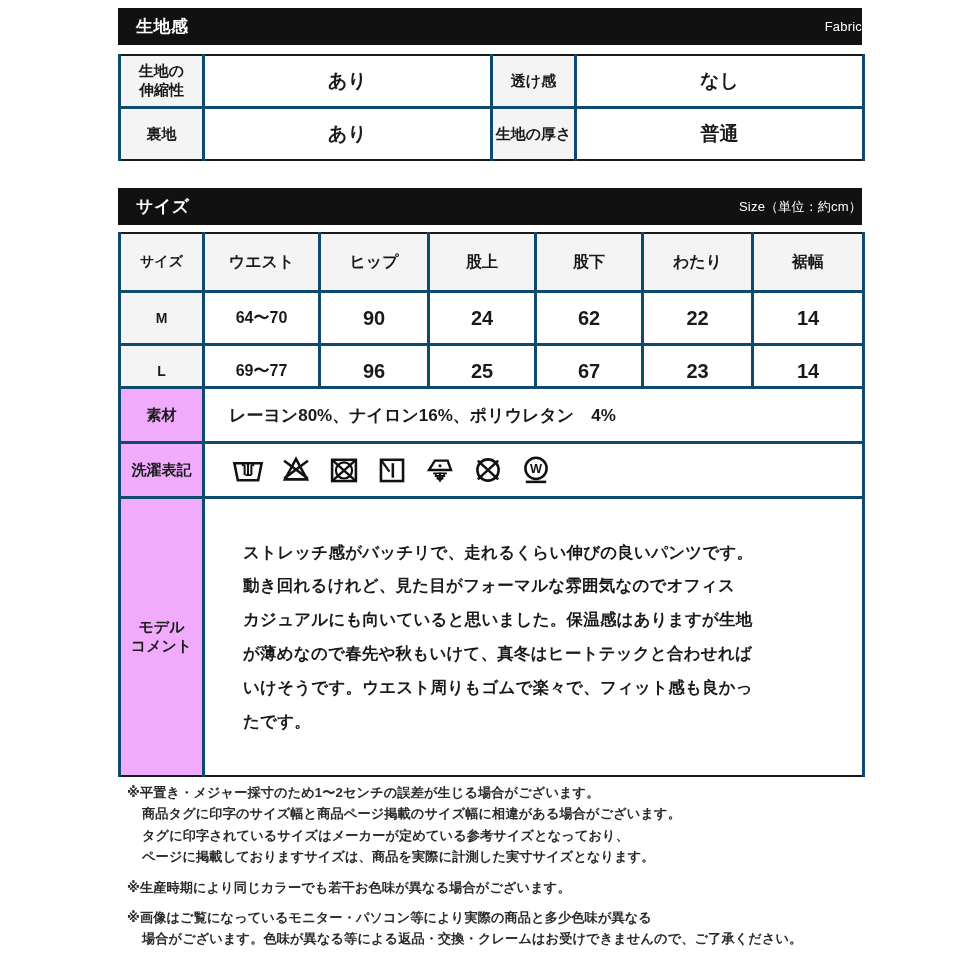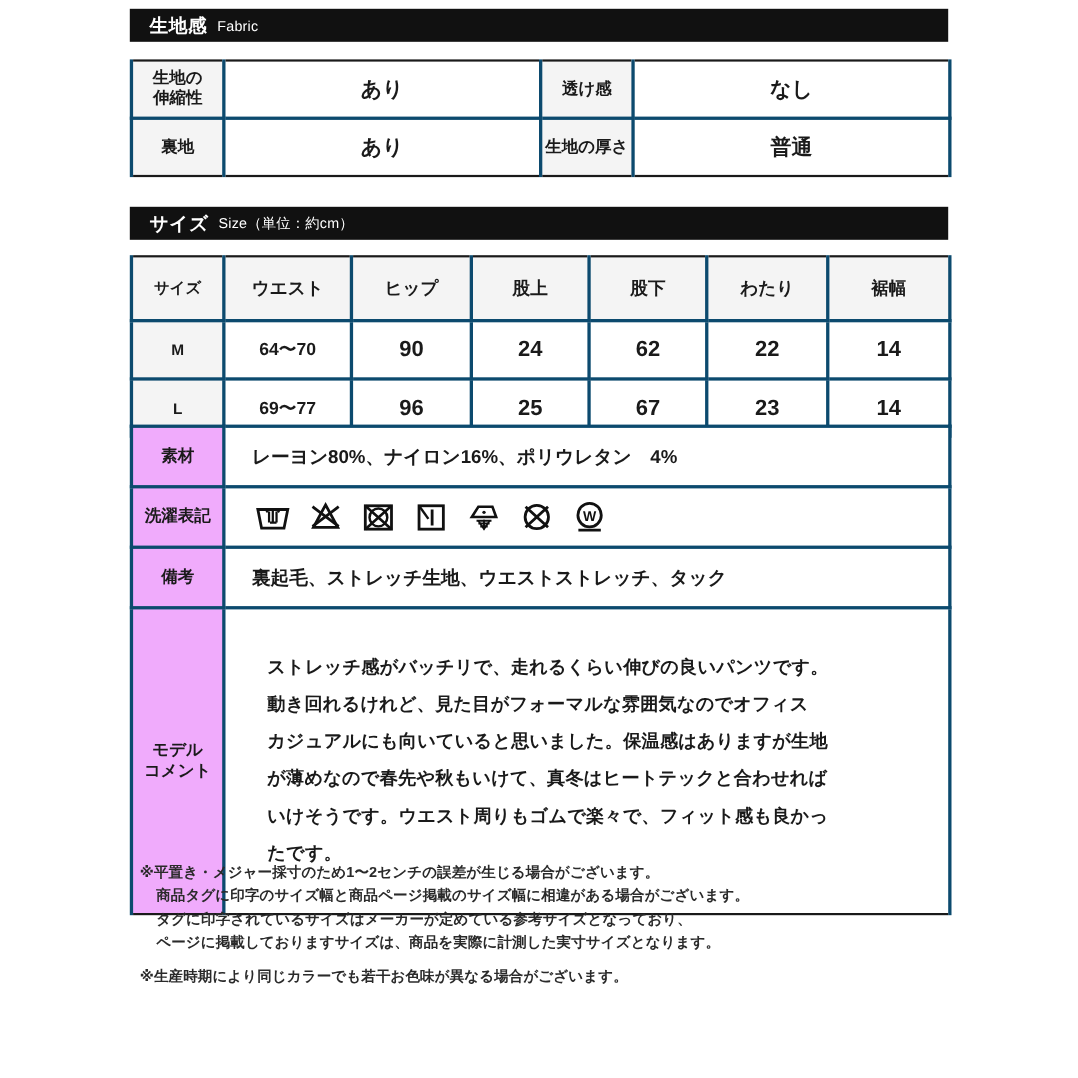--- a/index.html
+++ b/index.html
@@ -20,27 +20,28 @@
     width: 980px;
     height: 980px;
     box-sizing: border-box;
   }
 
   
   .section-bar {
     position: absolute;
     left: 118px;
     width: 744px;
-    height: 30px;
+    height: 37px;
     background: #111111;
     color: #ffffff;
     display: flex;
     align-items: center;
     padding-left: 18px;
     box-sizing: border-box;
+    justify-content: space-between;
   }
   .section-bar .jp {
     font-size: 17px;
     font-weight: bold;
     letter-spacing: 0.5px;
   }
   .section-bar .en {
     font-size: 13px;
     font-weight: normal;
     margin-left: 9px;
@@ -314,24 +315,20 @@
             <svg class="care-sym" viewBox="0 0 40 40">
               <circle cx="20" cy="18" r="12.5" fill="none" stroke="#111" stroke-width="3"></circle>
               <text x="20" y="24" text-anchor="middle" font-family="Liberation Sans, sans-serif" font-size="15" font-weight="bold" fill="#111">W</text>
               <path d="M8 34 h24" stroke="#111" stroke-width="3"></path>
             </svg>
 
           </div>
         </td>
       </tr>
 
-      <tr class="row-remarks">
-        <td class="lbl">備考</td>
-        <td class="content">裏起毛、ストレッチ生地、ウエストストレッチ、タック</td>
-      </tr>
 
       <tr class="row-comment">
         <td class="lbl outer-bottom">
           <div>モデル</div>
           <div>コメント</div>
         </td>
         <td class="comment-body outer-bottom">
           <div>ストレッチ感がバッチリで、走れるくらい伸びの良いパンツです。</div>
           <div>動き回れるけれど、見た目がフォーマルな雰囲気なのでオフィス</div>
           <div>カジュアルにも向いていると思いました。保温感はありますが生地</div>
@@ -350,16 +347,20 @@
       <div class="note-line">※平置き・メジャー採寸のため1〜2センチの誤差が生じる場合がございます。</div>
       <div class="note-line indent">商品タグに印字のサイズ幅と商品ページ掲載のサイズ幅に相違がある場合がございます。</div>
       <div class="note-line indent">タグに印字されているサイズはメーカーが定めている参考サイズとなっており、</div>
       <div class="note-line indent">ページに掲載しておりますサイズは、商品を実際に計測した実寸サイズとなります。</div>
     </div>
 
     <div class="note-block">
       <div class="note-line">※生産時期により同じカラーでも若干お色味が異なる場合がございます。</div>
     </div>
 
+    <div class="note-block">
+      <div class="note-line">※画像はご覧になっているモニター・パソコン等により実際の商品と多少色味が異なる</div>
+      <div class="note-line indent">場合がございます。色味が異なる等による返品・交換・クレームはお受けできませんので、ご了承ください。</div>
+    </div>
 
   </div>
 
 </div>
 
 </body></html>

